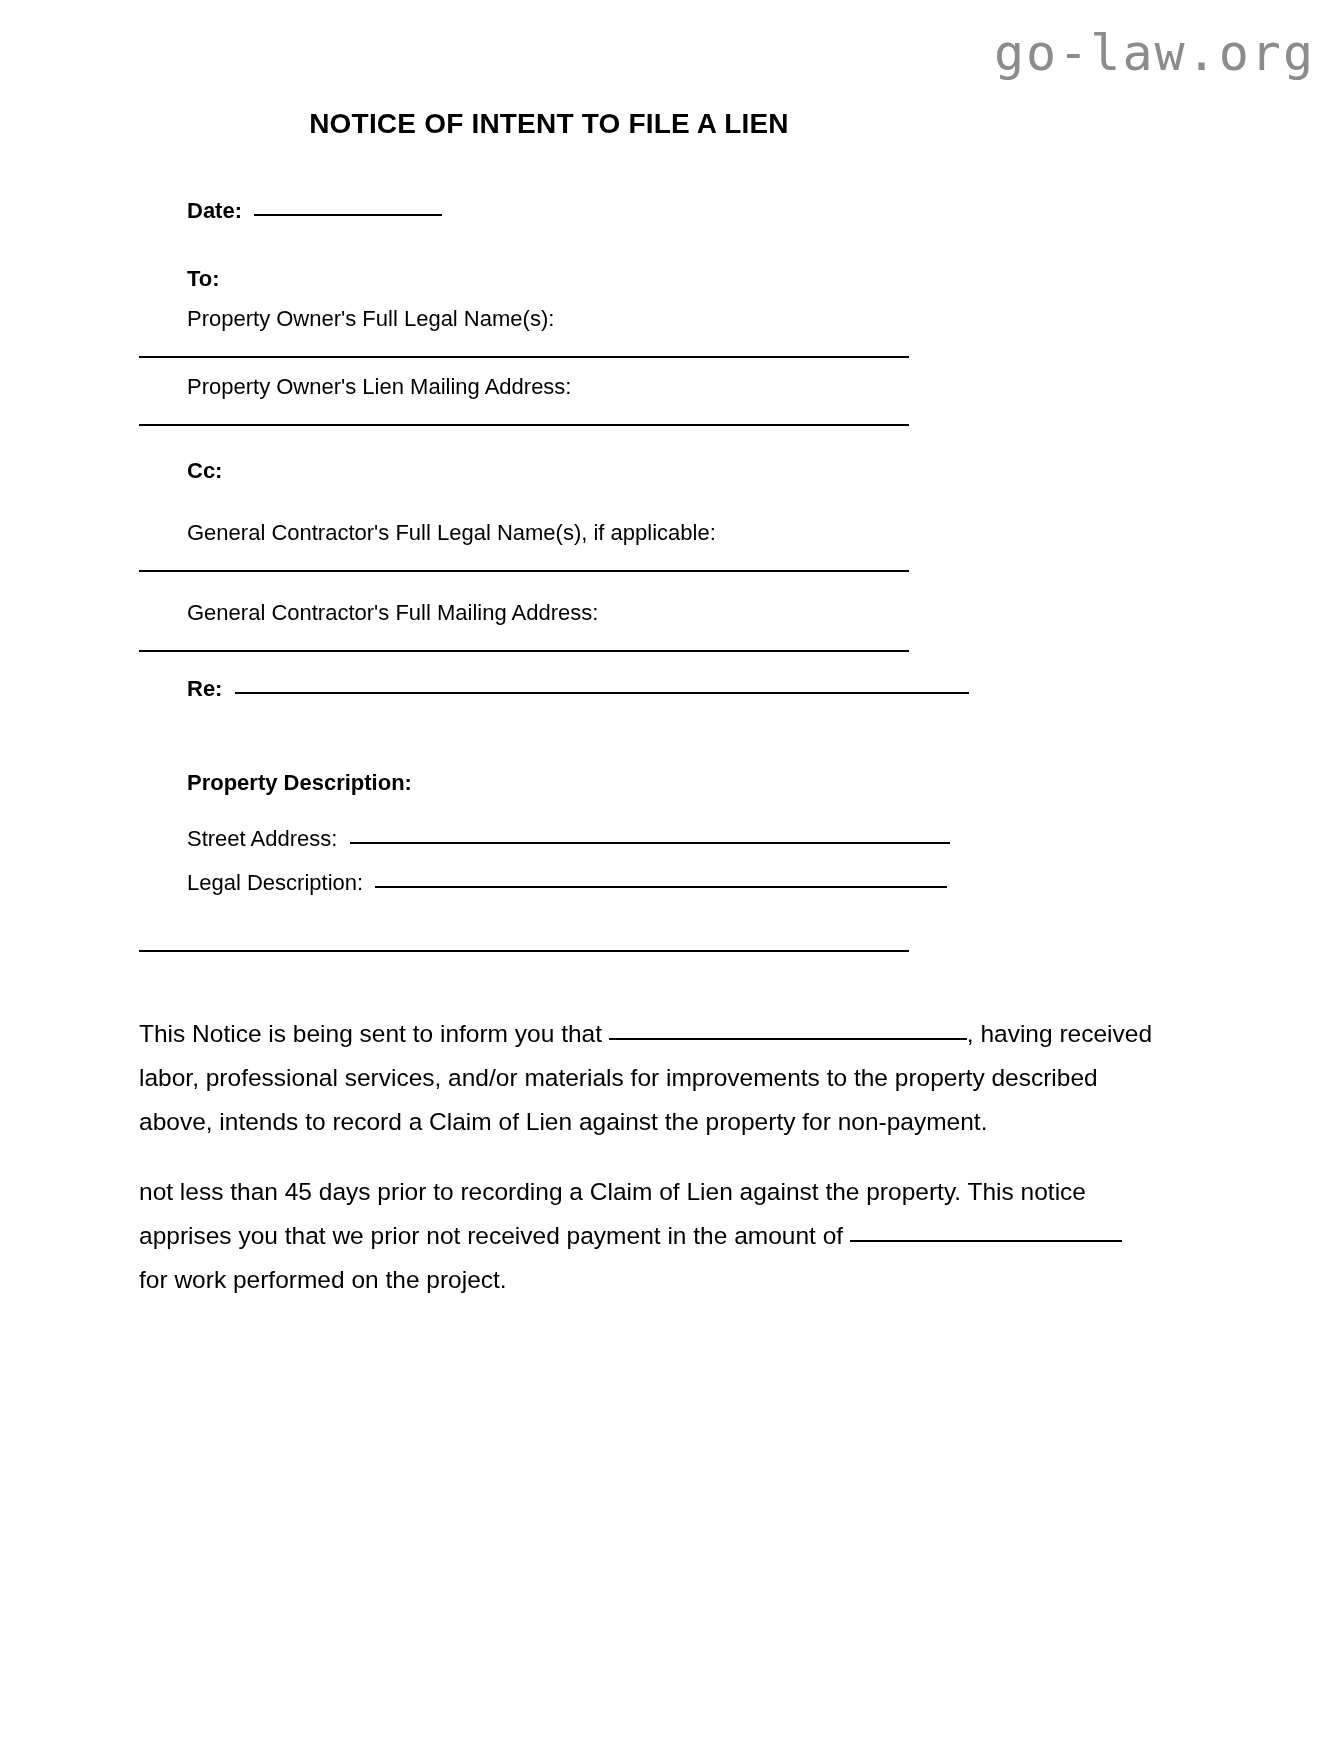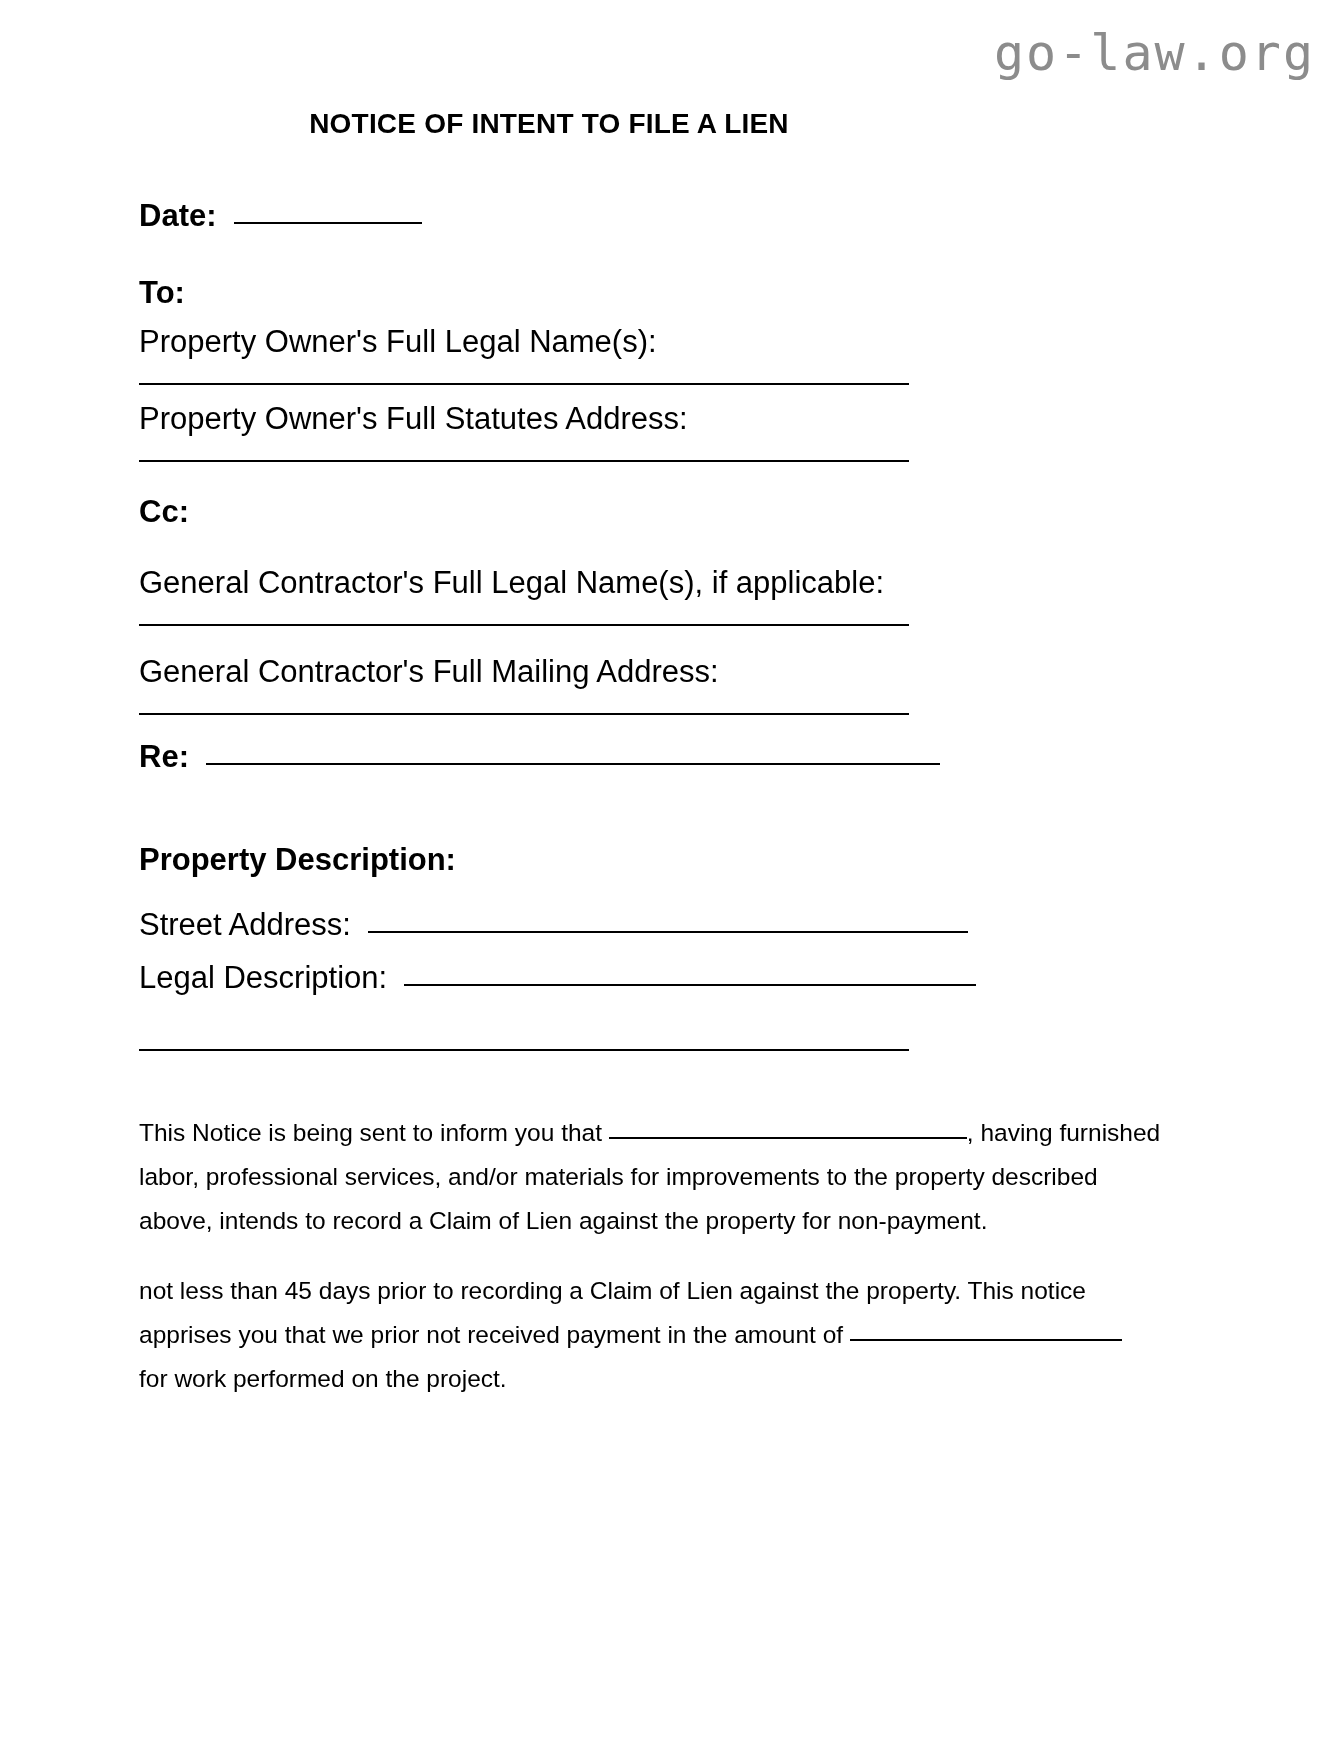--- a/index.html
+++ b/index.html
@@ -54,24 +54,25 @@
     position: absolute;
     left: 139px;
     top: 200px;
     width: 1010px;
   }
 
   .lbl-bold { font-weight: bold; }
 
   
   .row {
-    font-size: 31px;
+    font-size: 22px;
     line-height: 1.0;
     color: #000;
     white-space: nowrap;
+    margin-left: 48px;
   }
   .sp-18 { height: 18px; }
   .sp-22 { height: 22px; }
   .sp-26 { height: 26px; }
   .sp-30 { height: 30px; }
   .sp-34 { height: 34px; }
   .sp-40 { height: 40px; }
   .sp-46 { height: 46px; }
   .sp-56 { height: 56px; }
   .sp-72 { height: 72px; }
@@ -136,21 +137,21 @@
 
     <div class="row">
       <span>Property Owner's Full Legal Name(s):</span>
     </div>
 
     <div class="sp-26"></div>
     <div class="rule"></div>
     <div class="sp-18"></div>
 
     <div class="row">
-      <span>Property Owner's Full Statutes Address:</span>
+      <span>Property Owner's Lien Mailing Address:</span>
     </div>
 
     <div class="sp-26"></div>
     <div class="rule"></div>
     <div class="sp-34"></div>
 
     <div class="row">
       <span class="lbl-bold">Cc:</span>
     </div>
 
@@ -199,21 +200,21 @@
 
     <div class="sp-56"></div>
     <div class="rule"></div>
     <div class="sp-34"></div>
 
 
     <div class="sp-26"></div>
 
     <div class="para">
       <span class="ln">
-        <span class="inline-label">This Notice is being sent to inform you that</span><span>&nbsp;</span><span class="blank blank-name"></span><span class="inline-label">, having furnished</span>
+        <span class="inline-label">This Notice is being sent to inform you that</span><span>&nbsp;</span><span class="blank blank-name"></span><span class="inline-label">, having received</span>
       </span>
       <span class="ln">labor, professional services, and/or materials for improvements to the property described</span>
       <span class="ln">above, intends to record a Claim of Lien against the property for non-payment.</span>
     </div>
 
     <div class="sp-26"></div>
 
     <div class="para">
       <span class="ln">not less than 45 days prior to recording a Claim of Lien against the property. This notice</span>
       <span class="ln">

